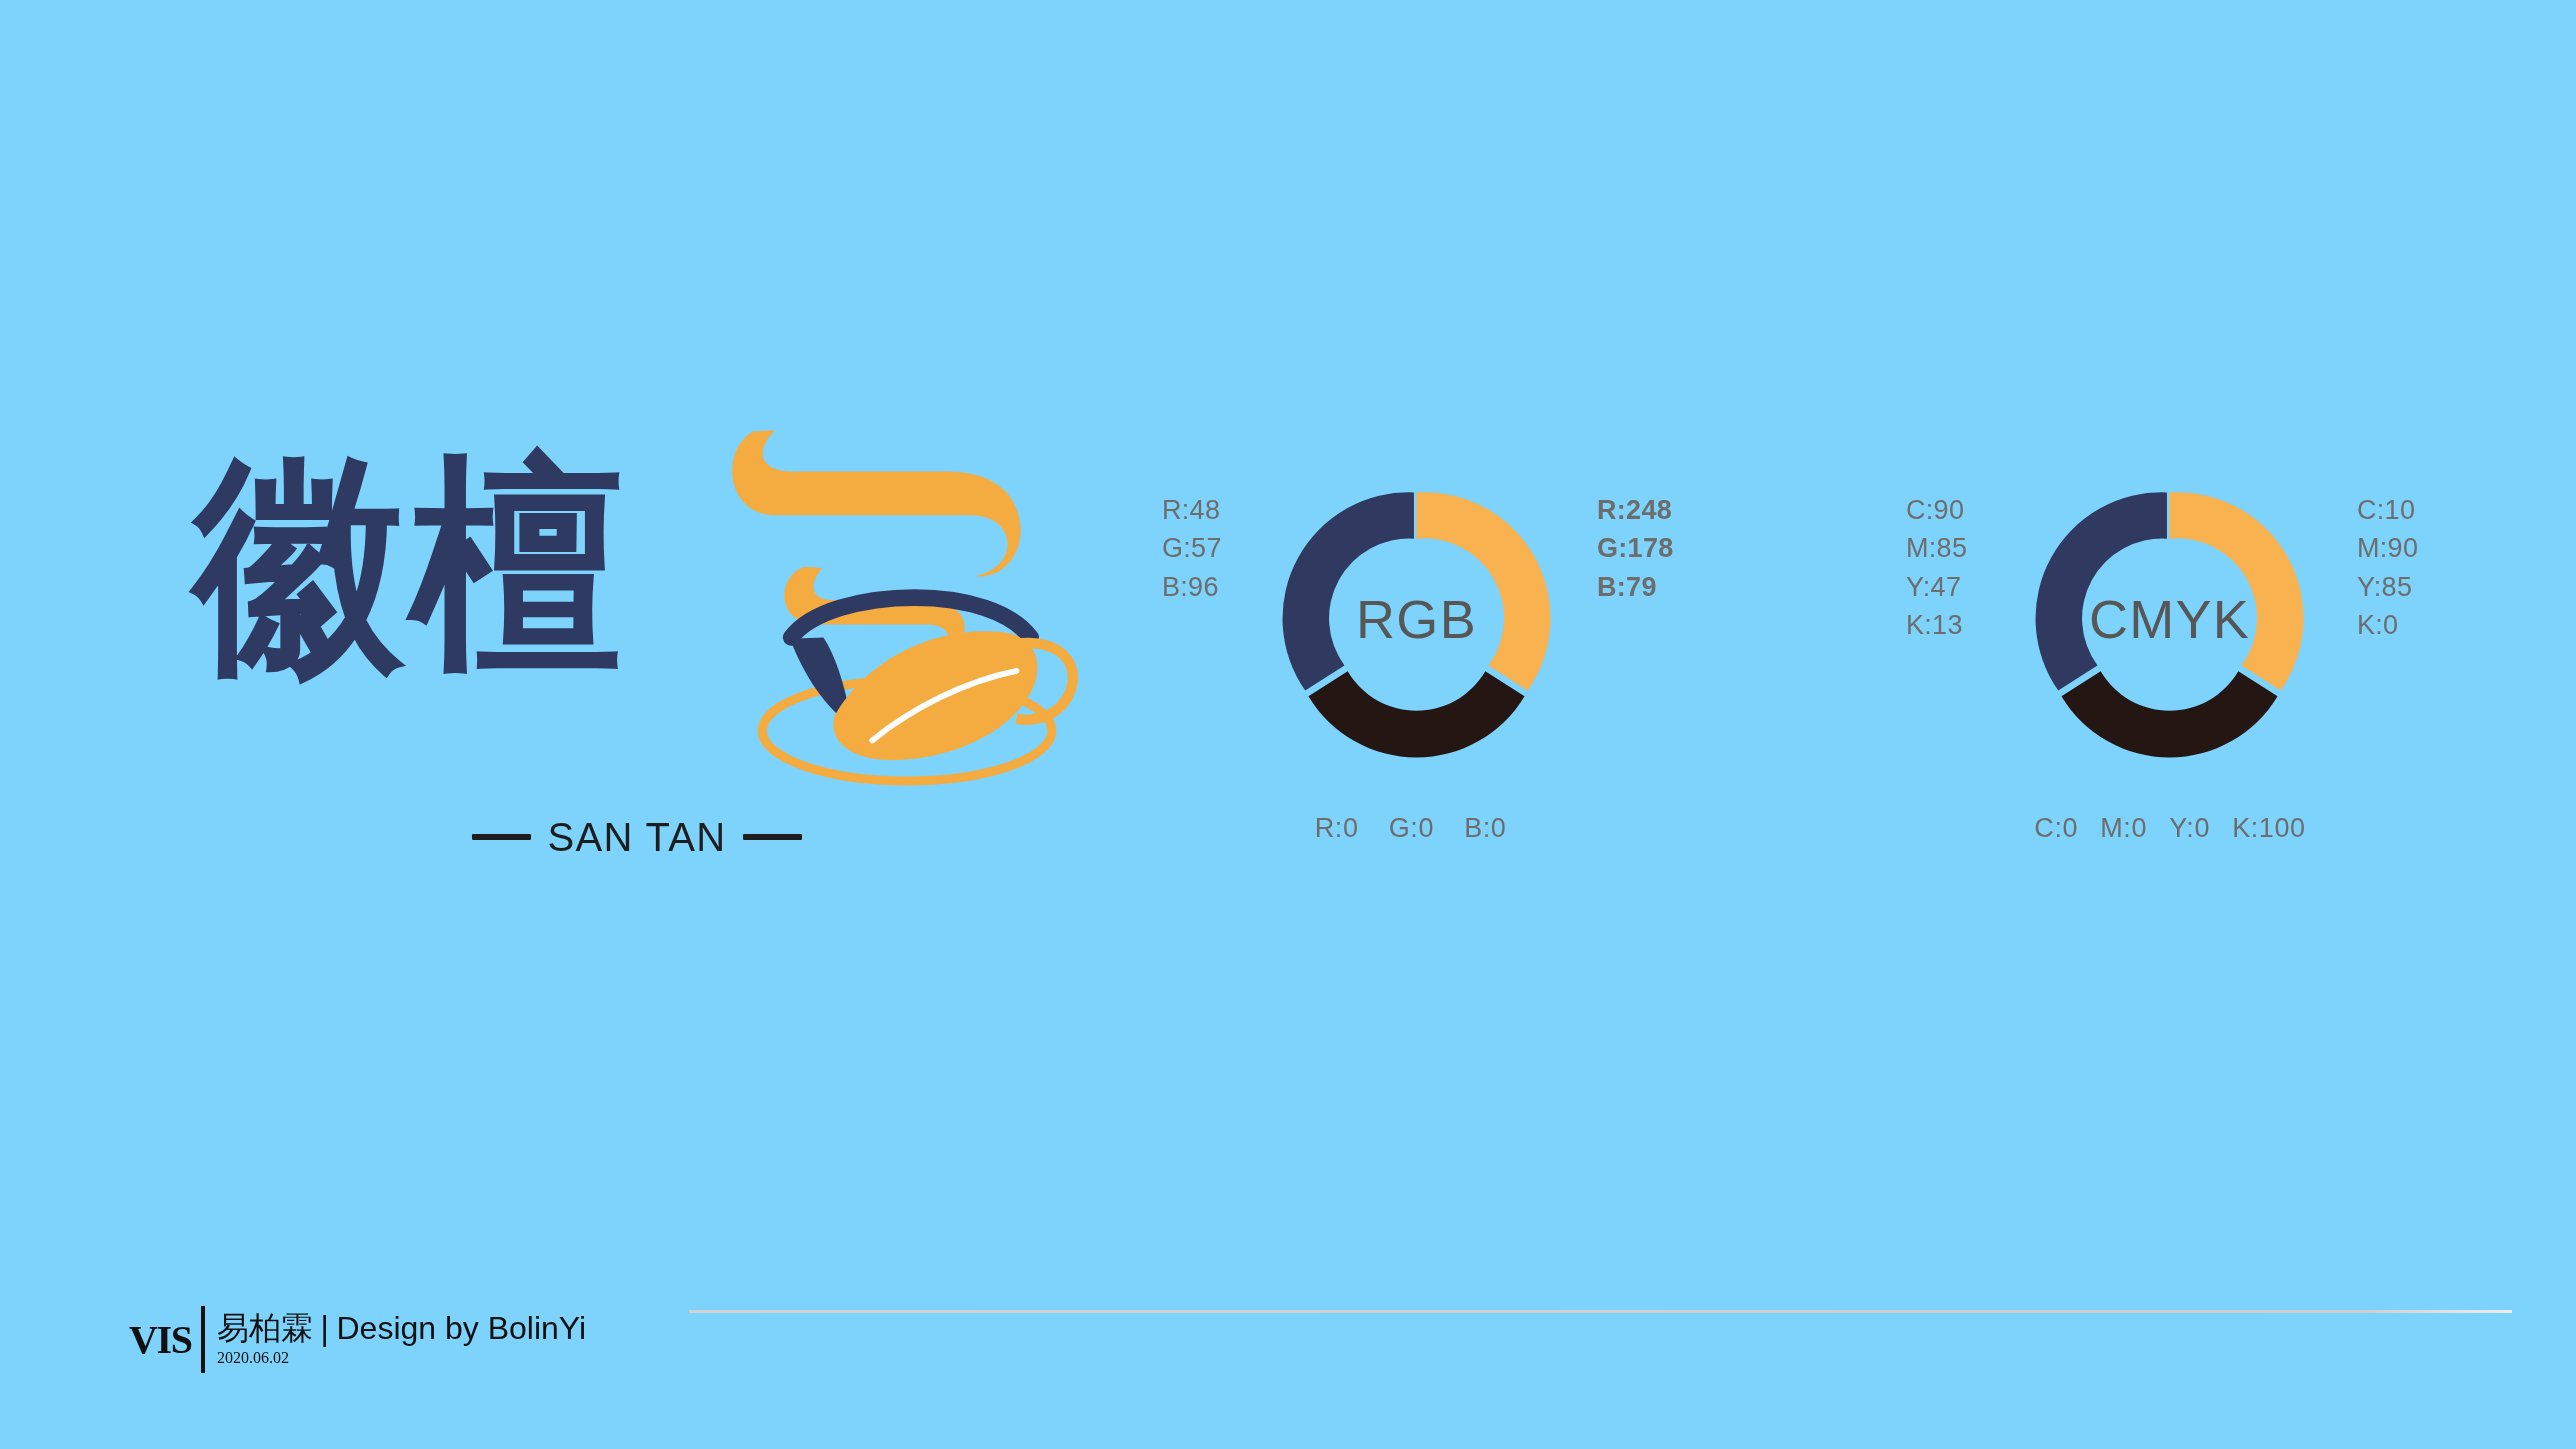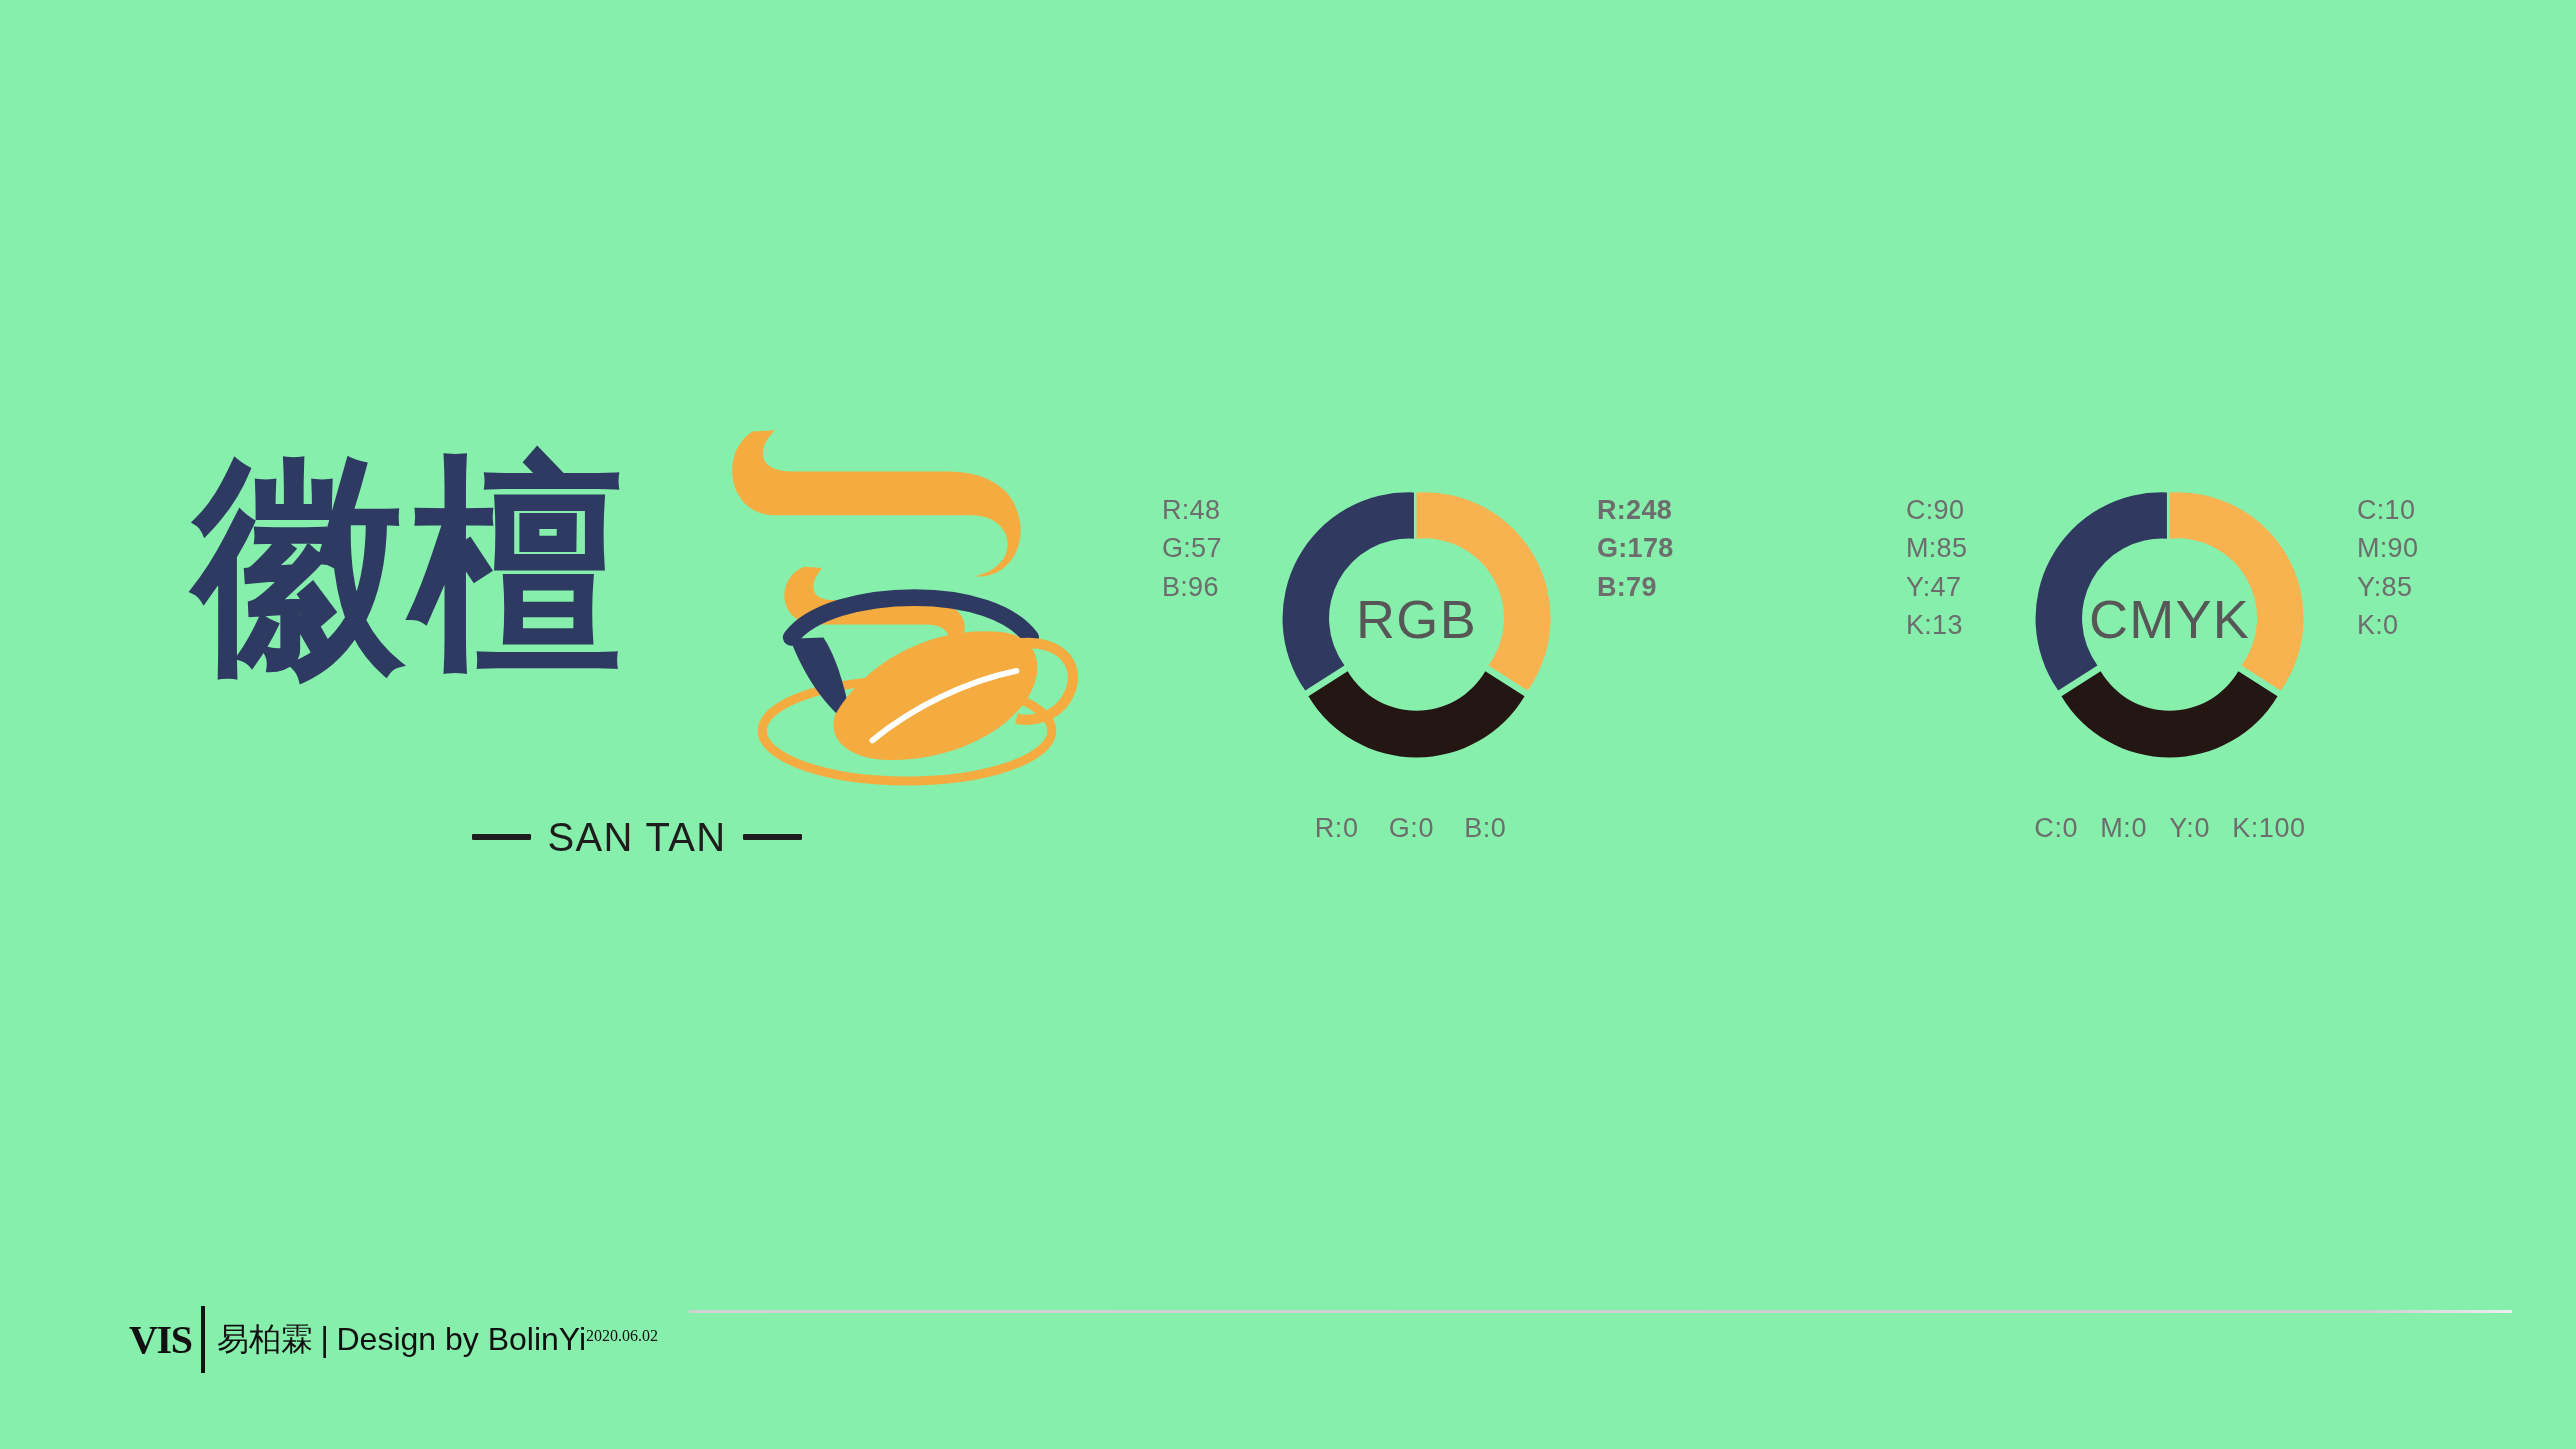--- a/index.html
+++ b/index.html
@@ -3,21 +3,21 @@
 <meta charset="utf-8">
 <style>
   html,body{margin:0;padding:0;}
   body{
     width:2576px;height:1449px;
     background:#ffffff;
     font-family:"Liberation Sans","DejaVu Sans",sans-serif;
     overflow:hidden;
     position:relative;
   }
-  .page{position:absolute;inset:0;background:#86efac;}
+  .page{position:absolute;inset:0;background:#7dd3fc;}
 
   
   .logo-block{
     position:absolute;
     left:167px;top:348px;
     width:940px;height:708px;
   }
   .logo-mark-row{
     position:relative;width:100%;height:464px;
   }
@@ -137,21 +137,21 @@
     font-weight:700;
     letter-spacing:-1.3px;
     color:#111111;
     font-family:Liberation Serif, serif;
     line-height:1;
   }
   .footer-bar{
     width:4.5px;height:67px;background:#111111;margin:0 11.6px 0 9px;
   }
   .footer-stack{
-    display:flex;flex-direction:row;justify-content:center;
+    display:flex;flex-direction:column;justify-content:center;
   }
   .footer-top{
     display:flex;align-items:baseline;
     font-size:32px;color:#111111;font-weight:500;
     font-family:"DejaVu Sans","Liberation Sans",sans-serif;
     line-height:1.05;
     white-space:nowrap;
   }
   .footer-sep{
     margin:0 6.4px;color:#111111;font-weight:400;

